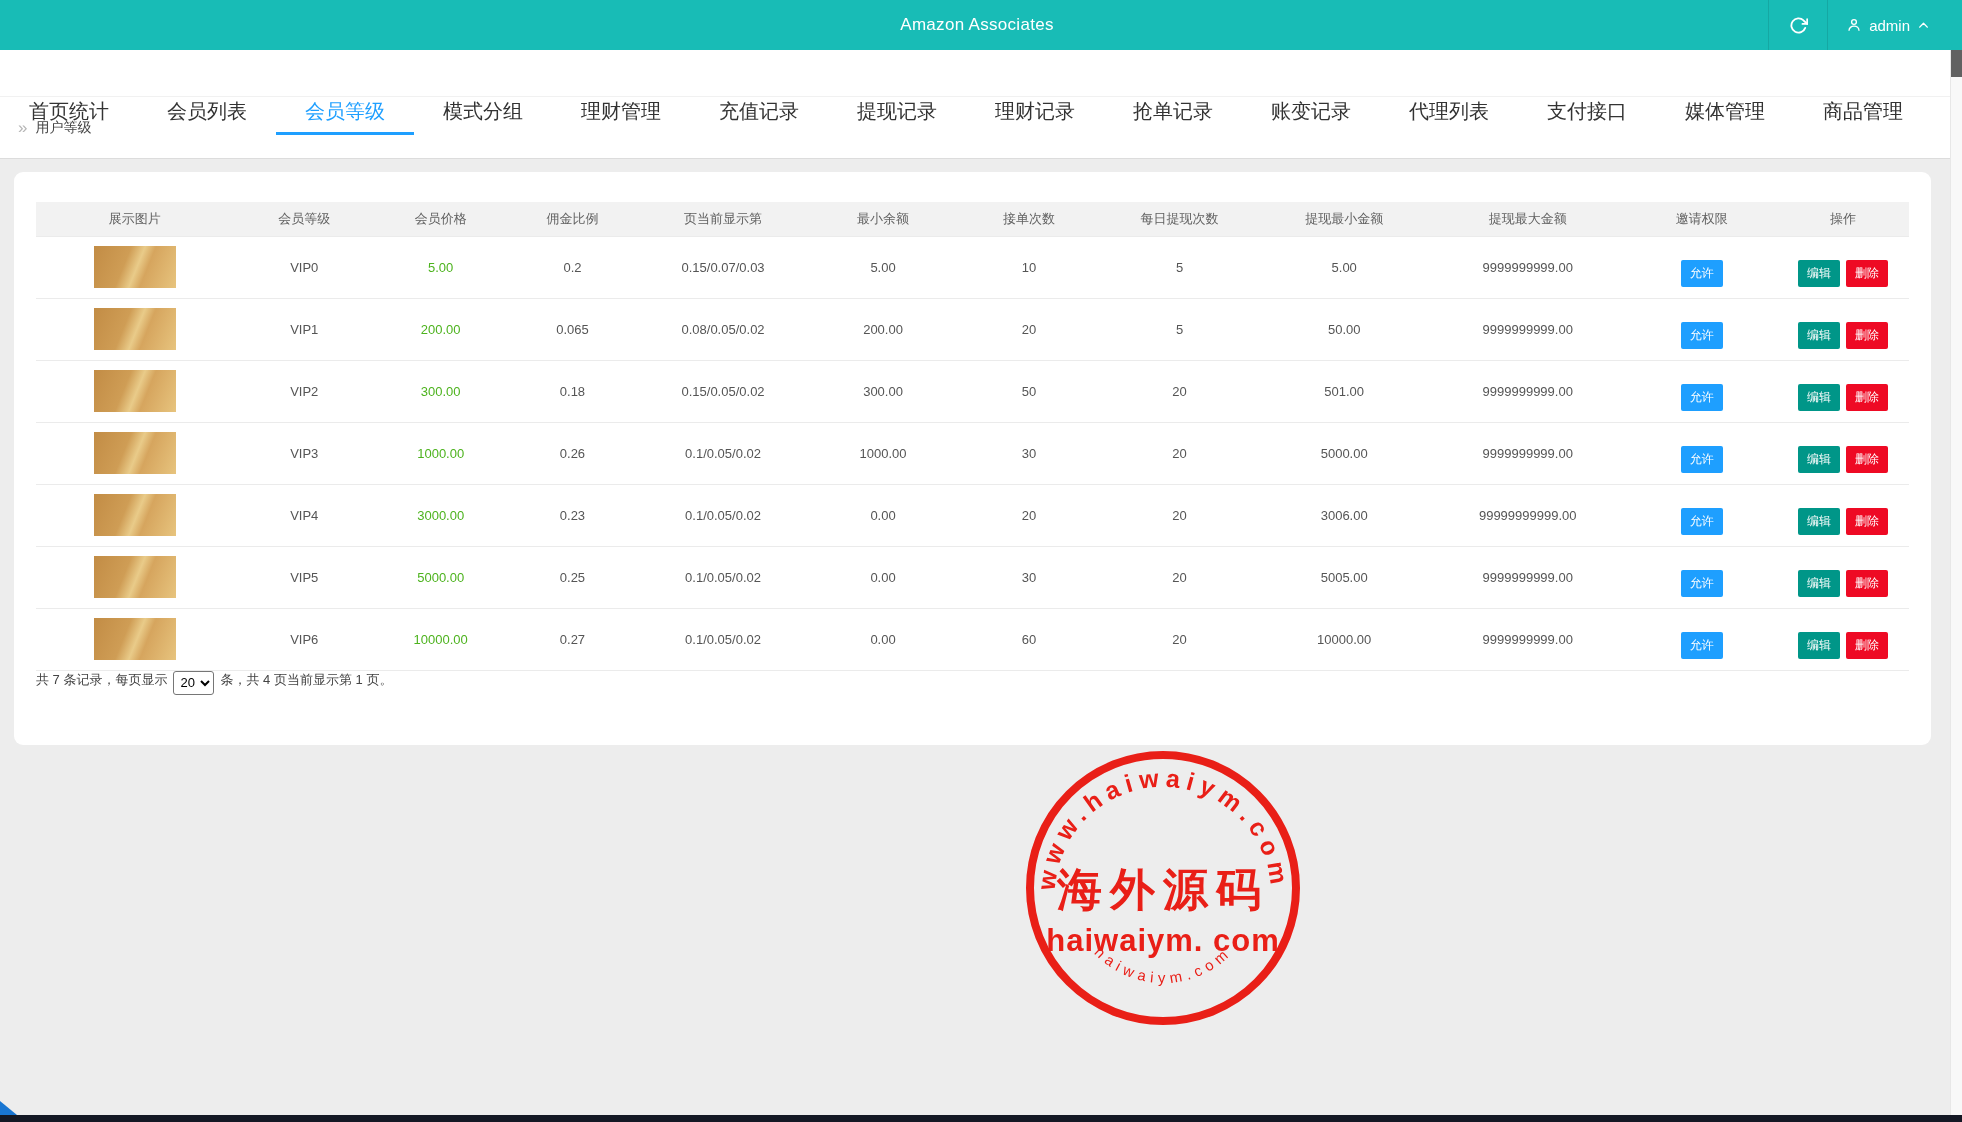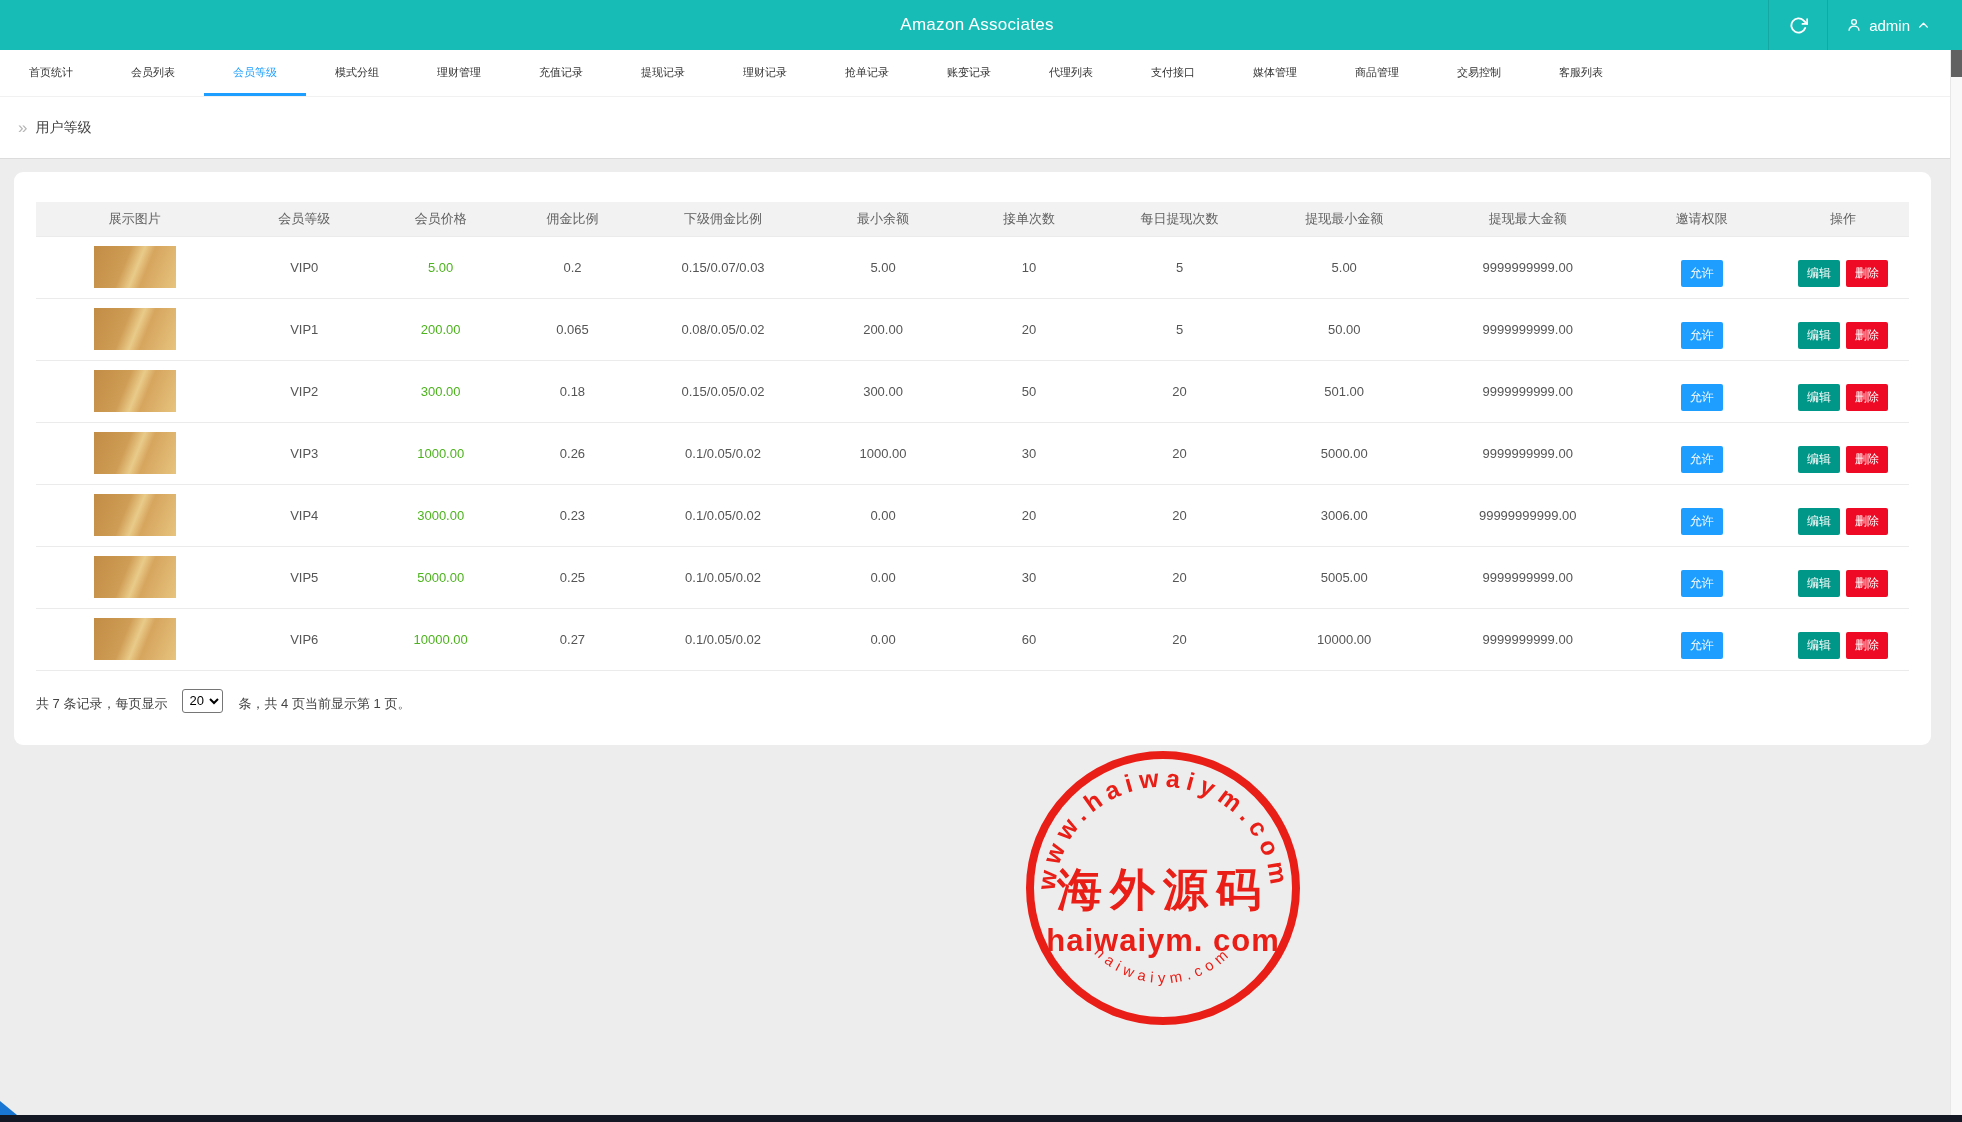--- a/index.html
+++ b/index.html
@@ -11,22 +11,22 @@
   .topbar-title { position:absolute; left:0; right:8px; text-align:center; color:#fff;
     font-size:17px; font-weight:500; letter-spacing:.3px; }
   .topbar-right { display:flex; align-items:center; height:100%; z-index:2; margin-right:14px; }
   .tb-divider { width:1px; height:100%; background:rgba(0,0,0,.10); }
   .tb-btn { width:58px; height:100%; display:flex; align-items:center; justify-content:center; cursor:pointer; }
   .tb-user { display:flex; align-items:center; gap:7px; padding:0 18px; height:100%; color:#fff;
     font-size:15px; cursor:pointer; }
   
   .nav { height:47px; background:#fff; border-bottom:1px solid #f1f1f1; }
   .nav ul { list-style:none; display:flex; height:100%; }
-  .nav li { padding:0 29px; font-size:11px; color:#333; line-height:44px; height:100%;
-    border-bottom:3px solid transparent; cursor:pointer; white-space:nowrap; }
+  .nav li { padding:0 29px; font-size:20px; color:#333; line-height:44px; height:100%;
+    border-bottom:3px solid transparent; cursor:pointer; white-space:nowrap;margin-top:39px; }
   .nav li.active { color:#1e9fff; border-bottom-color:#1e9fff; }
   
   .crumbbar { height:62px; background:#fff; display:flex; align-items:center; padding-left:18px;
     border-bottom:1px solid #dcdcdc; }
   .crumb-chevron { color:#b5b5b5; font-size:17px; margin-right:8px; }
   .crumb-label { color:#444; font-size:14px; }
   
   .main { position:relative; height:963px; background:#ededed; }
   .card { margin:13px 31px 0 14px; min-height:573px; background:#fff; border-radius:9px;
     padding:30px 22px 24px 22px; }
@@ -37,21 +37,21 @@
   tbody tr:last-child td { border-bottom:1px solid #ebebeb; }
   td.c-price { color:#4db31e; }
   .gold { width:82px; height:42px; margin:0 auto;
     background:linear-gradient(112deg,#c28c45 0%,#cf9d55 38%,#e9cb89 52%,#d6a55e 63%,#e7c47e 100%); }
   .btn { border:none; color:#fff; font-size:12px; padding:5px 9px; border-radius:2px;
     cursor:pointer; font-family:inherit;margin-top:12px; }
   .btn-allow { background:#1e9fff; }
   .btn-edit  { background:#009688; margin-right:6px; }
   .btn-del   { background:#ee0a24; }
   
-  .pager { margin-top:18px; font-size:13px; color:#444; display:flex; align-items:flex-end;gap:9px; }
+  .pager { font-size:13px; color:#444; display:flex; align-items:flex-start; }
   .pager select { margin:0 6px; font-size:13px; height:24px; border:1px solid #767676;
     border-radius:3px; background:#fff; font-family:inherit; padding:0 2px; }
   
   .stamp { position:absolute; left:1023px; top:576px; width:280px; height:280px; opacity:.95;
     pointer-events:none; }
   .stamp text { fill:#e9140c; }
   .arc-text { font-size:25px; font-weight:bold; letter-spacing:6px; }
   .arc-text-bottom { font-size:15px; font-weight:500; letter-spacing:5px; }
   .cn-text { font-size:45px; font-weight:600; letter-spacing:8px;
     font-family:"Liberation Serif","DejaVu Serif",serif; }
@@ -133,21 +133,21 @@
           <col style="width:10.5%">
           <col style="width:8%">
           <col style="width:7%">
       </colgroup>
       <thead>
           <tr id="header-row">
             <th>展示图片</th>
             <th>会员等级</th>
             <th>会员价格</th>
             <th>佣金比例</th>
-            <th>下级佣金比例</th>
+            <th>页当前显示第</th>
             <th>最小余额</th>
             <th>接单次数</th>
             <th>每日提现次数</th>
             <th>提现最小金额</th>
             <th>提现最大金额</th>
             <th>邀请权限</th>
             <th>操作</th>
           </tr>
         </thead>
       <tbody id="table-body">

